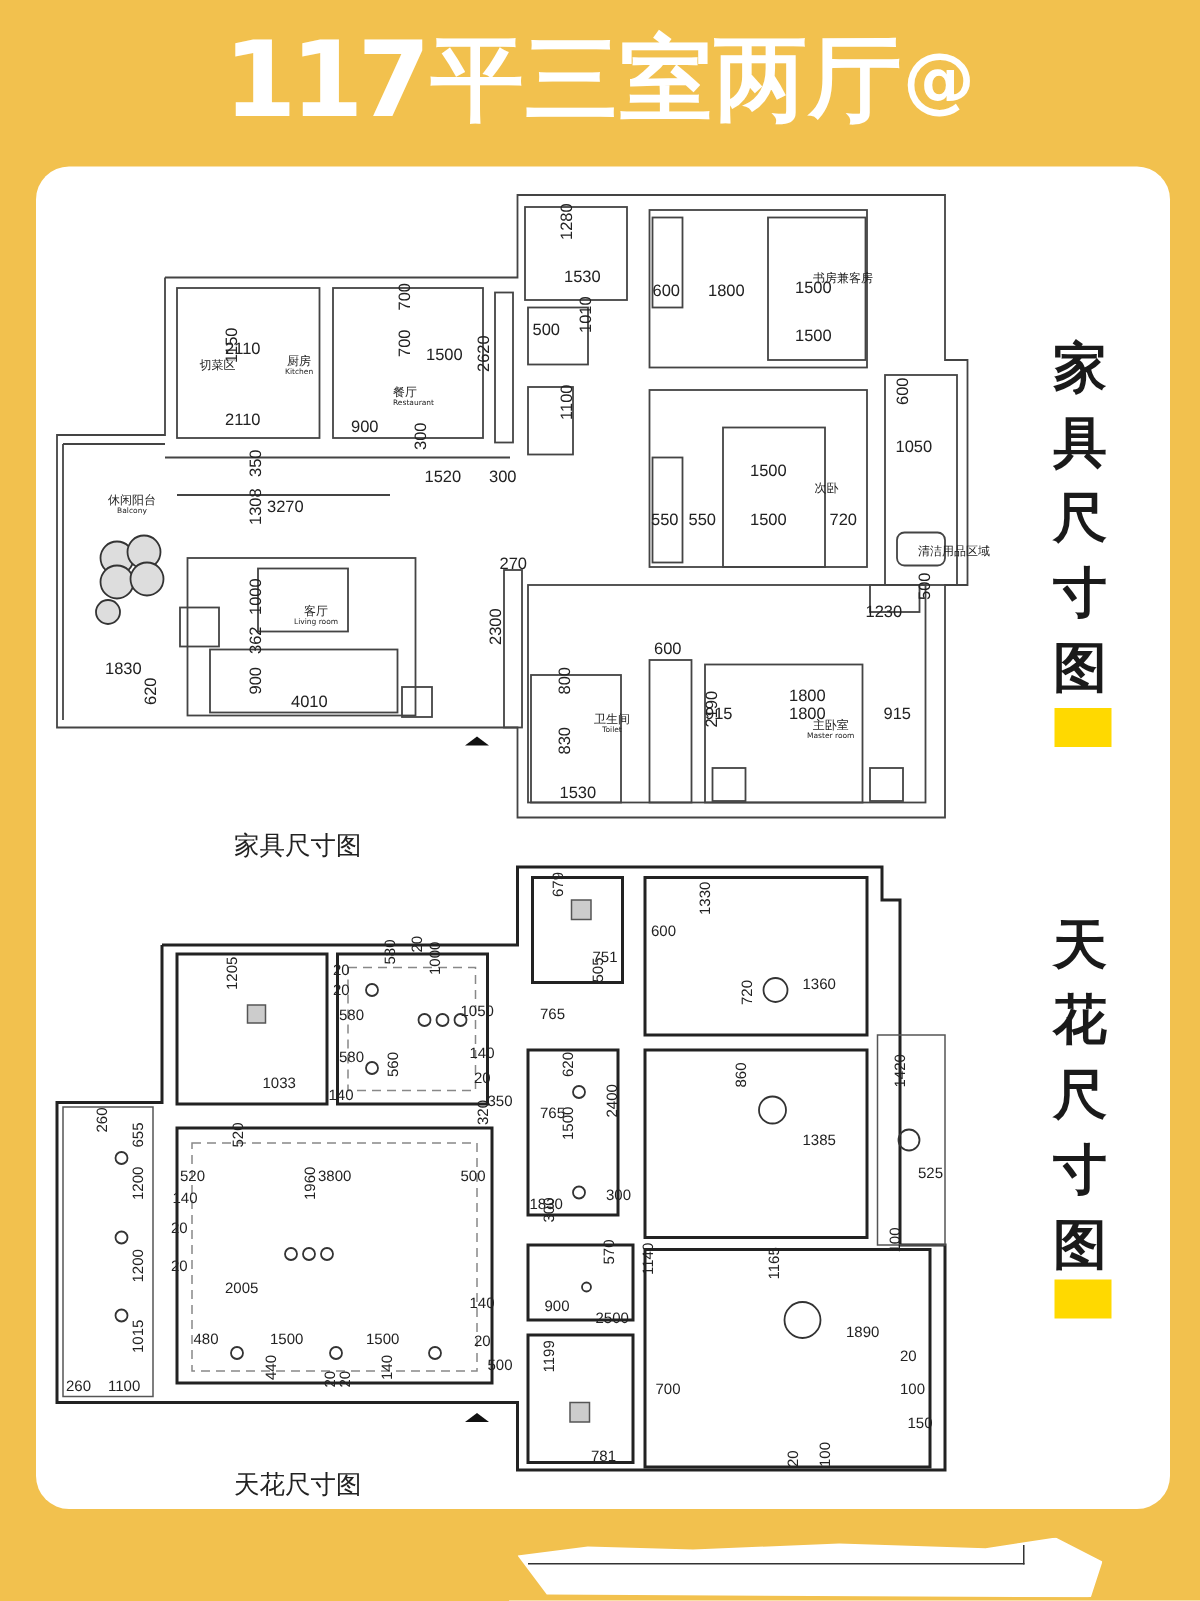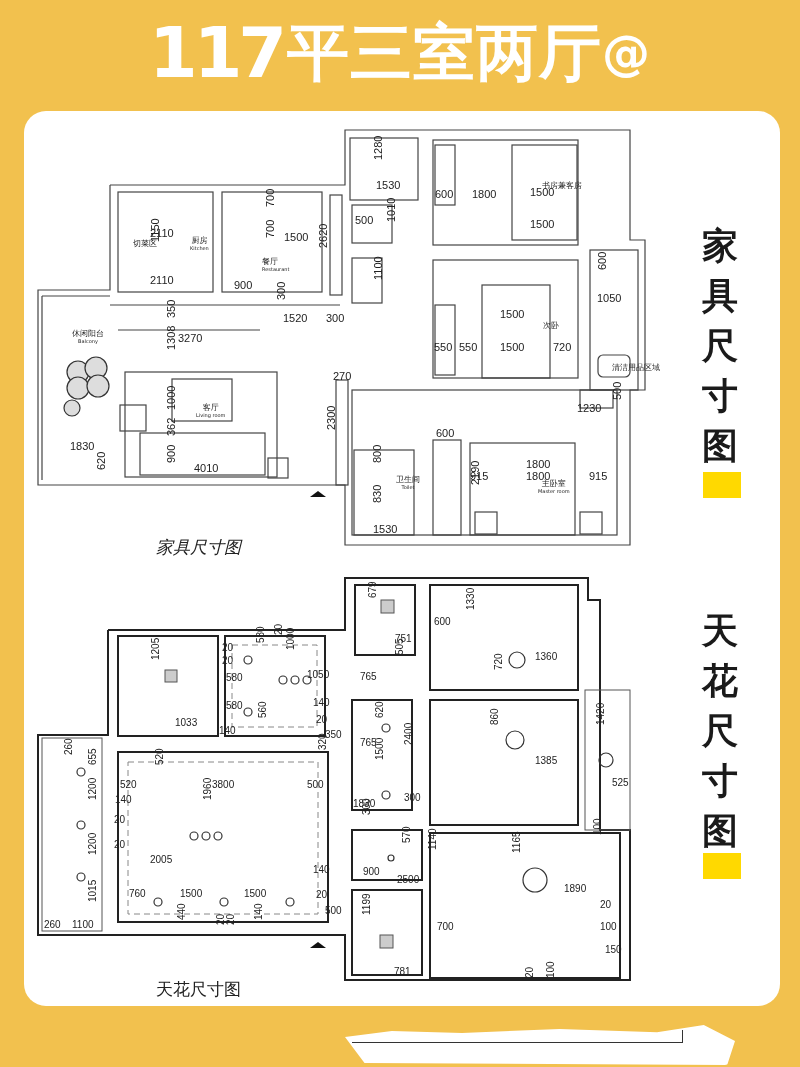--- a/index.html
+++ b/index.html
@@ -285,21 +285,21 @@
     <span style="position: absolute; left: 307px; top: 780px; font-size: 10px; color: rgb(34, 34, 34); font-family: &quot;Liberation Sans&quot;, sans-serif; transform-origin: 0px 0px; transform: rotate(0deg); white-space: nowrap; line-height: 1;">500</span>
     <span style="position: absolute; left: 88px; top: 800px; font-size: 10px; color: rgb(34, 34, 34); font-family: &quot;Liberation Sans&quot;, sans-serif; transform-origin: 0px 0px; transform: rotate(-90deg); white-space: nowrap; line-height: 1;">1200</span>
     <span style="position: absolute; left: 115px; top: 795px; font-size: 10px; color: rgb(34, 34, 34); font-family: &quot;Liberation Sans&quot;, sans-serif; transform-origin: 0px 0px; transform: rotate(0deg); white-space: nowrap; line-height: 1;">140</span>
     <span style="position: absolute; left: 114px; top: 815px; font-size: 10px; color: rgb(34, 34, 34); font-family: &quot;Liberation Sans&quot;, sans-serif; transform-origin: 0px 0px; transform: rotate(0deg); white-space: nowrap; line-height: 1;">20</span>
     <span style="position: absolute; left: 114px; top: 840px; font-size: 10px; color: rgb(34, 34, 34); font-family: &quot;Liberation Sans&quot;, sans-serif; transform-origin: 0px 0px; transform: rotate(0deg); white-space: nowrap; line-height: 1;">20</span>
     <span style="position: absolute; left: 203px; top: 800px; font-size: 10px; color: rgb(34, 34, 34); font-family: &quot;Liberation Sans&quot;, sans-serif; transform-origin: 0px 0px; transform: rotate(-90deg); white-space: nowrap; line-height: 1;">1960</span>
     <span style="position: absolute; left: 150px; top: 855px; font-size: 10px; color: rgb(34, 34, 34); font-family: &quot;Liberation Sans&quot;, sans-serif; transform-origin: 0px 0px; transform: rotate(0deg); white-space: nowrap; line-height: 1;">2005</span>
     <span style="position: absolute; left: 88px; top: 855px; font-size: 10px; color: rgb(34, 34, 34); font-family: &quot;Liberation Sans&quot;, sans-serif; transform-origin: 0px 0px; transform: rotate(-90deg); white-space: nowrap; line-height: 1;">1200</span>
     <span style="position: absolute; left: 313px; top: 865px; font-size: 10px; color: rgb(34, 34, 34); font-family: &quot;Liberation Sans&quot;, sans-serif; transform-origin: 0px 0px; transform: rotate(0deg); white-space: nowrap; line-height: 1;">140</span>
     <span style="position: absolute; left: 316px; top: 890px; font-size: 10px; color: rgb(34, 34, 34); font-family: &quot;Liberation Sans&quot;, sans-serif; transform-origin: 0px 0px; transform: rotate(0deg); white-space: nowrap; line-height: 1;">20</span>
-    <span style="position: absolute; left: 129px; top: 889px; font-size: 10px; color: rgb(34, 34, 34); font-family: &quot;Liberation Sans&quot;, sans-serif; transform-origin: 0px 0px; transform: rotate(0deg); white-space: nowrap; line-height: 1;">760</span>
+    <span style="position: absolute; left: 129px; top: 889px; font-size: 10px; color: rgb(34, 34, 34); font-family: &quot;Liberation Sans&quot;, sans-serif; transform-origin: 0px 0px; transform: rotate(0deg); white-space: nowrap; line-height: 1;">480</span>
     <span style="position: absolute; left: 180px; top: 889px; font-size: 10px; color: rgb(34, 34, 34); font-family: &quot;Liberation Sans&quot;, sans-serif; transform-origin: 0px 0px; transform: rotate(0deg); white-space: nowrap; line-height: 1;">1500</span>
     <span style="position: absolute; left: 244px; top: 889px; font-size: 10px; color: rgb(34, 34, 34); font-family: &quot;Liberation Sans&quot;, sans-serif; transform-origin: 0px 0px; transform: rotate(0deg); white-space: nowrap; line-height: 1;">1500</span>
     <span style="position: absolute; left: 88px; top: 902px; font-size: 10px; color: rgb(34, 34, 34); font-family: &quot;Liberation Sans&quot;, sans-serif; transform-origin: 0px 0px; transform: rotate(-90deg); white-space: nowrap; line-height: 1;">1015</span>
     <span style="position: absolute; left: 325px; top: 906px; font-size: 10px; color: rgb(34, 34, 34); font-family: &quot;Liberation Sans&quot;, sans-serif; transform-origin: 0px 0px; transform: rotate(0deg); white-space: nowrap; line-height: 1;">500</span>
     <span style="position: absolute; left: 177px; top: 920px; font-size: 10px; color: rgb(34, 34, 34); font-family: &quot;Liberation Sans&quot;, sans-serif; transform-origin: 0px 0px; transform: rotate(-90deg); white-space: nowrap; line-height: 1;">440</span>
     <span style="position: absolute; left: 216px; top: 925px; font-size: 10px; color: rgb(34, 34, 34); font-family: &quot;Liberation Sans&quot;, sans-serif; transform-origin: 0px 0px; transform: rotate(-90deg); white-space: nowrap; line-height: 1;">20</span>
     <span style="position: absolute; left: 226px; top: 925px; font-size: 10px; color: rgb(34, 34, 34); font-family: &quot;Liberation Sans&quot;, sans-serif; transform-origin: 0px 0px; transform: rotate(-90deg); white-space: nowrap; line-height: 1;">20</span>
     <span style="position: absolute; left: 254px; top: 920px; font-size: 10px; color: rgb(34, 34, 34); font-family: &quot;Liberation Sans&quot;, sans-serif; transform-origin: 0px 0px; transform: rotate(-90deg); white-space: nowrap; line-height: 1;">140</span>
     <span style="position: absolute; left: 44px; top: 920px; font-size: 10px; color: rgb(34, 34, 34); font-family: &quot;Liberation Sans&quot;, sans-serif; transform-origin: 0px 0px; transform: rotate(0deg); white-space: nowrap; line-height: 1;">260</span>
     <span style="position: absolute; left: 72px; top: 920px; font-size: 10px; color: rgb(34, 34, 34); font-family: &quot;Liberation Sans&quot;, sans-serif; transform-origin: 0px 0px; transform: rotate(0deg); white-space: nowrap; line-height: 1;">1100</span>
@@ -332,17 +332,17 @@
     <span style="position: absolute; left: 362px; top: 915px; font-size: 10px; color: rgb(34, 34, 34); font-family: &quot;Liberation Sans&quot;, sans-serif; transform-origin: 0px 0px; transform: rotate(-90deg); white-space: nowrap; line-height: 1;">1199</span>
     <span style="position: absolute; left: 437px; top: 922px; font-size: 10px; color: rgb(34, 34, 34); font-family: &quot;Liberation Sans&quot;, sans-serif; transform-origin: 0px 0px; transform: rotate(0deg); white-space: nowrap; line-height: 1;">700</span>
     <span style="position: absolute; left: 600px; top: 900px; font-size: 10px; color: rgb(34, 34, 34); font-family: &quot;Liberation Sans&quot;, sans-serif; transform-origin: 0px 0px; transform: rotate(0deg); white-space: nowrap; line-height: 1;">20</span>
     <span style="position: absolute; left: 600px; top: 922px; font-size: 10px; color: rgb(34, 34, 34); font-family: &quot;Liberation Sans&quot;, sans-serif; transform-origin: 0px 0px; transform: rotate(0deg); white-space: nowrap; line-height: 1;">100</span>
     <span style="position: absolute; left: 605px; top: 945px; font-size: 10px; color: rgb(34, 34, 34); font-family: &quot;Liberation Sans&quot;, sans-serif; transform-origin: 0px 0px; transform: rotate(0deg); white-space: nowrap; line-height: 1;">150</span>
     <span style="position: absolute; left: 394px; top: 967px; font-size: 10px; color: rgb(34, 34, 34); font-family: &quot;Liberation Sans&quot;, sans-serif; transform-origin: 0px 0px; transform: rotate(0deg); white-space: nowrap; line-height: 1;">781</span>
     <span style="position: absolute; left: 525px; top: 978px; font-size: 10px; color: rgb(34, 34, 34); font-family: &quot;Liberation Sans&quot;, sans-serif; transform-origin: 0px 0px; transform: rotate(-90deg); white-space: nowrap; line-height: 1;">20</span>
     <span style="position: absolute; left: 546px; top: 978px; font-size: 10px; color: rgb(34, 34, 34); font-family: &quot;Liberation Sans&quot;, sans-serif; transform-origin: 0px 0px; transform: rotate(-90deg); white-space: nowrap; line-height: 1;">100</span>
   </div>
 
-<div class="plan-caption" style="left:156px; top:536px;font-style:italic;">家具尺寸图</div>
+<div class="plan-caption" style="left:156px; top:552px;">家具尺寸图</div>
 <div class="plan-caption" style="left:156px; top:978px;">天花尺寸图</div>
 
 <div class="torn"></div>
 <div class="torn-line"></div>
 
 </body></html>

